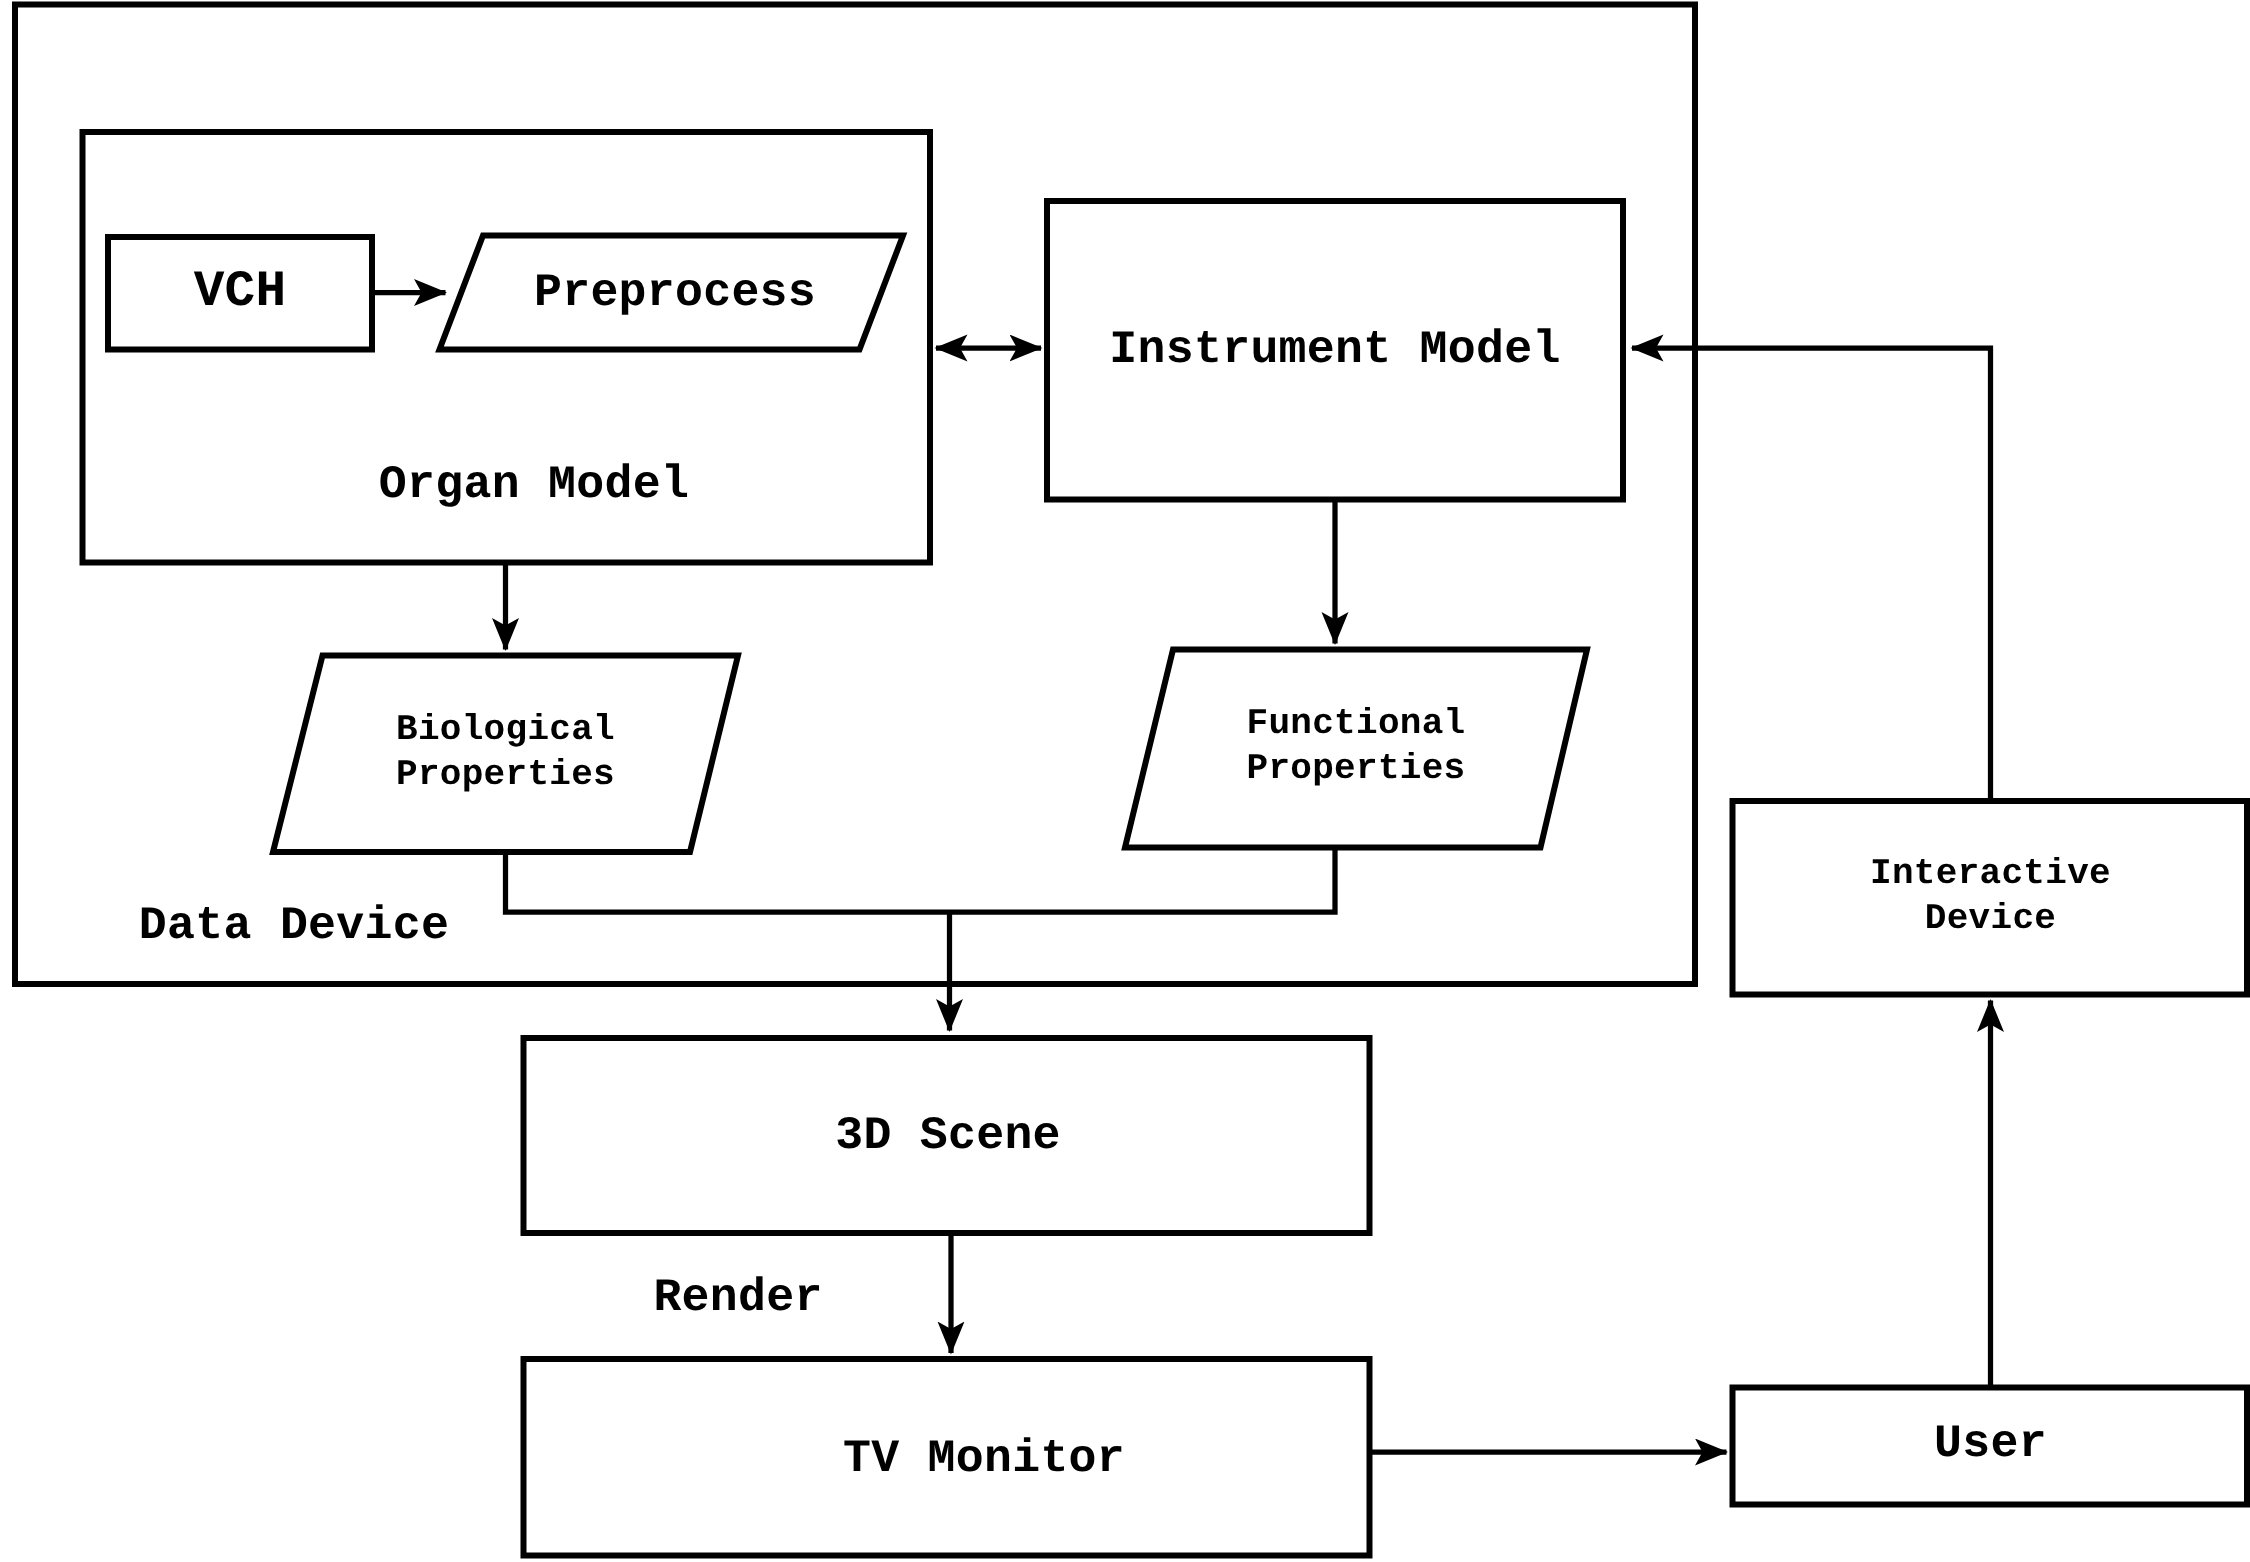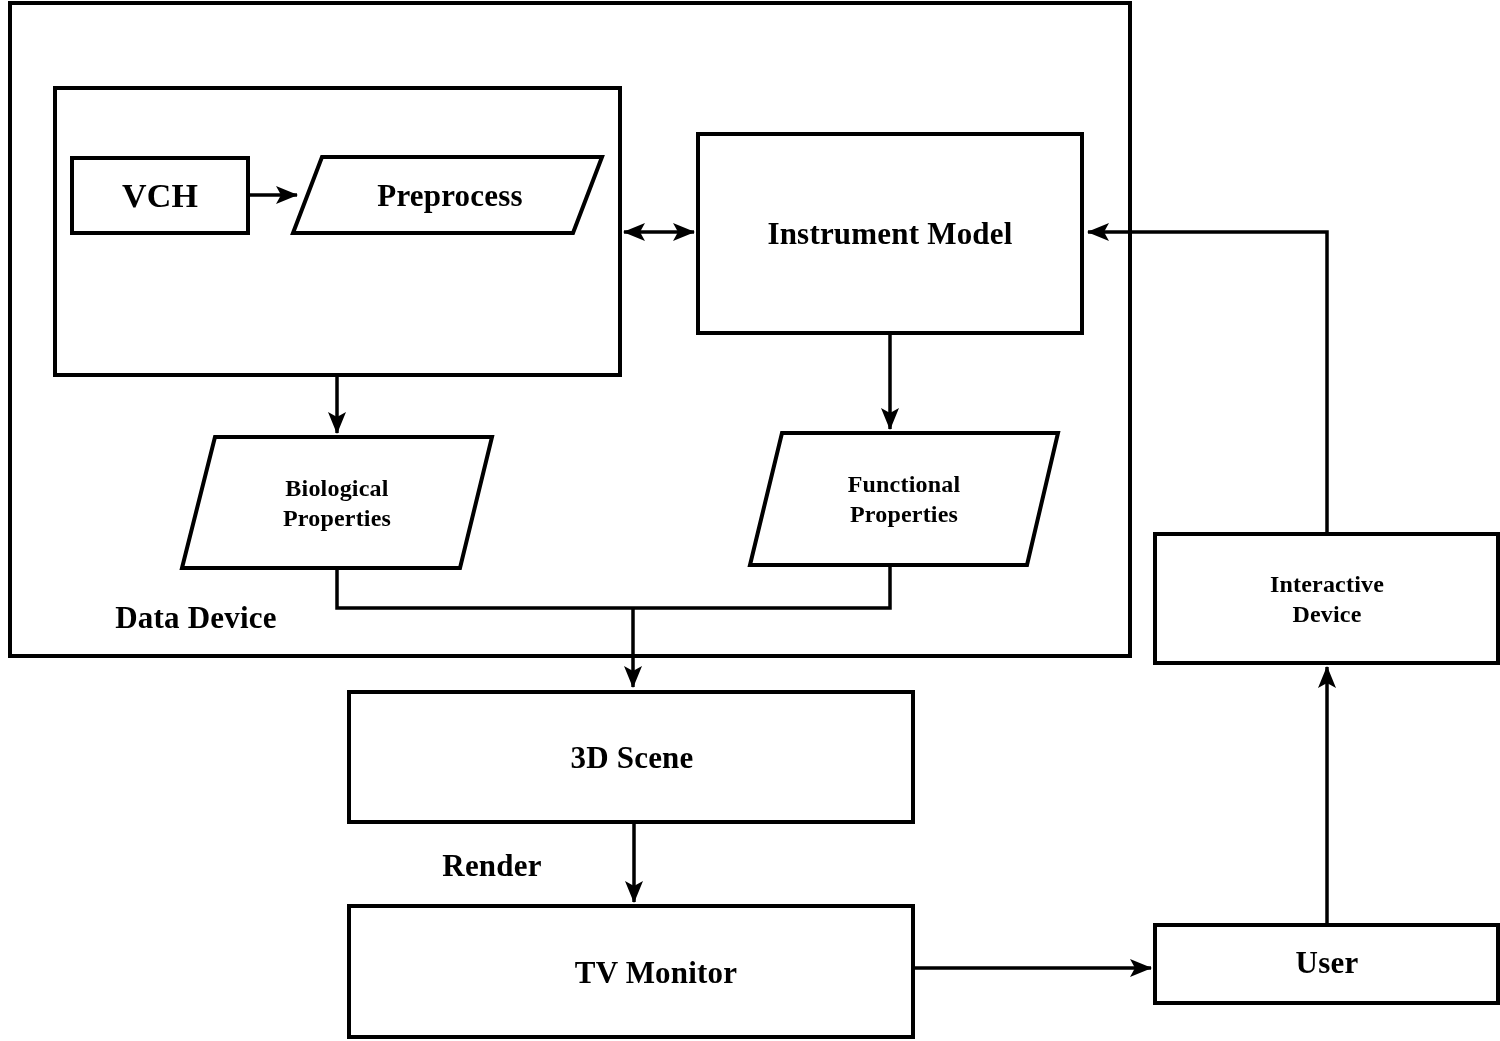--- a/index.html
+++ b/index.html
@@ -6,21 +6,21 @@
     margin: 0;
     padding: 0;
     background: #ffffff;
   }
   .canvas {
     position: relative;
     width: 1500px;
     height: 1041px;
     background: #ffffff;
     overflow: hidden;
-    font-family: Liberation Serif, serif;
+    font-family: Liberation Mono, monospace;
   }
   .canvas svg {
     position: absolute;
     left: 0;
     top: 0;
   }
   .lbl {
     position: absolute;
     transform: translate(-50%, -50%);
     color: #000000;
@@ -67,20 +67,21 @@
     <polygon points="215,437 492,437 460,568 182,568" fill="#fff" stroke="#000" stroke-width="4"></polygon>
     <polygon points="782,433 1058,433 1027,565 750,565" fill="#fff" stroke="#000" stroke-width="4"></polygon>
     <rect x="349" y="692" width="564" height="130" fill="#fff" stroke="#000" stroke-width="4"></rect>
     <rect x="349" y="906" width="564" height="131" fill="#fff" stroke="#000" stroke-width="4"></rect>
     <rect x="1155" y="534" width="343" height="129" fill="#fff" stroke="#000" stroke-width="4"></rect>
     <rect x="1155" y="925" width="343" height="78" fill="#fff" stroke="#000" stroke-width="4"></rect>
   </svg>
 
   <div class="lbl big" style="left:160px; top:196px;">VCH</div>
   <div class="lbl" style="left:450px; top:196px;">Preprocess</div>
+  <div class="lbl" style="left:356px; top:324px;">Organ Model</div>
   <div class="lbl" style="left:890px; top:234px;">Instrument Model</div>
   <div class="lbl twoline" style="left:337px; top:503px;">Biological
 Properties</div>
   <div class="lbl twoline" style="left:904px; top:499px;">Functional
 Properties</div>
   <div class="lbl" style="left:196px; top:618px;">Data Device</div>
   <div class="lbl" style="left:632px; top:758px;">3D Scene</div>
   <div class="lbl" style="left:492px; top:866px;">Render</div>
   <div class="lbl" style="left:656px; top:973px;">TV Monitor</div>
   <div class="lbl twoline" style="left:1327px; top:599px;">Interactive

